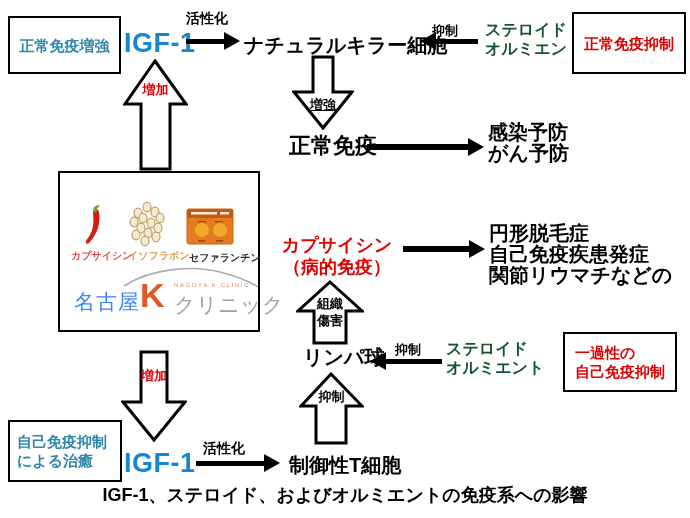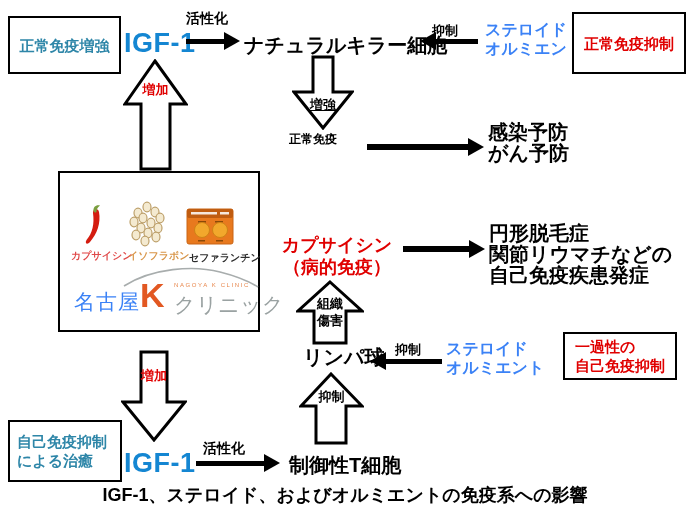--- a/index.html
+++ b/index.html
@@ -28,21 +28,21 @@
   .barrow svg { display:block; }
   .barrow .lbl {
     position:absolute; left:0; width:100%; text-align:center;
     font-weight:bold; font-size:13px; color:#000; line-height:15px;
   }
   
   .slab { position:absolute; font-weight:bold; font-size:13px; color:#000; }
   .mlab { position:absolute; font-weight:bold; font-size:14px; color:#000; }
   .node { position:absolute; font-weight:bold; font-size:20px; color:#000; }
   .igf { position:absolute; font-weight:bold; font-size:27px; color:#1486d2; letter-spacing:0.5px; }
-  .drug { position:absolute; font-weight:bold; font-size:16px; color:#3b82f6; line-height:19px; }
+  .drug { position:absolute; font-weight:bold; font-size:16px; color:#14532d; line-height:19px; }
   
   .clinic-label { position:absolute; font-size:10px; font-weight:bold; white-space:nowrap; }
   .logo { position:absolute; }
   .logo-city   { position:absolute; font-size:21px; color:#3b82f6; letter-spacing:1px; }
   .logo-k      { position:absolute; font-size:34px; font-weight:bold; color:#e25822; }
   .logo-sub    { position:absolute; font-size:6px; color:#e8884e; letter-spacing:1.6px; white-space:nowrap; }
   .logo-clinic { position:absolute; font-size:21px; color:#9aa2a2; letter-spacing:0.5px; white-space:nowrap; }
   
   .title-wrap { position:absolute; left:0; top:483px; width:690px; text-align:center; }
   .title-wrap span {
@@ -84,21 +84,21 @@
     <div class="ln red">正常免疫抑制</div>
   </div>
 
   <div class="barrow" style="left:292px; top:55px; width:62px; height:75px;">
     <svg width="62" height="75" viewBox="0 0 62 75">
       <polygon points="21,2 41,2 41,37 60,37 31,73 2,37 21,37" fill="#fff" stroke="#000" stroke-width="3"></polygon>
     </svg>
     <div class="lbl" style="top:42px;text-decoration:underline;">増強</div>
   </div>
 
-  <div class="node green" style="left:289px; top:131px; font-size:12px;">正常免疫</div>
+  <div class="node green" style="left:289px; top:131px; font-size:22px;">正常免疫</div>
 
   <div class="sarrow" style="left:367px; top:138px; width:117px; height:18px;">
     <div class="shaft"></div>
       <div class="tip-r"></div>
   </div>
   <div class="node" style="left:488px; top:122px; line-height:21px;">
     <div>感染予防</div>
     <div>がん予防</div>
   </div>
 
@@ -165,22 +165,22 @@
     <div>カプサイシン</div>
     <div>（病的免疫）</div>
   </div>
 
   <div class="sarrow" style="left:403px; top:240px; width:82px; height:18px;">
     <div class="shaft"></div>
       <div class="tip-r"></div>
   </div>
   <div class="node" style="left:489px; top:223px; line-height:21px;">
     <div>円形脱毛症</div>
+    <div>自己免疫疾患発症</div>
     <div>関節リウマチなどの</div>
-    <div>自己免疫疾患発症</div>
   </div>
 
   <div class="barrow" style="left:296px; top:280px; width:68px; height:65px;">
     <svg width="68" height="65" viewBox="0 0 68 65">
       <polygon points="34,2 66,31 50,31 50,63 18,63 18,31 2,31" fill="#fff" stroke="#000" stroke-width="3"></polygon>
     </svg>
     <div class="lbl" style="top:15px; line-height:17px;">
       <div>組織</div>
       <div>傷害</div>
     </div>
@@ -192,21 +192,21 @@
     <div class="tip-l"></div>
       <div class="shaft thin"></div>
   </div>
   <div class="slab" style="left:395px; top:341px;">抑制</div>
 
   <div class="drug" style="left:446px; top:339px;">
     <div>ステロイド</div>
     <div>オルミエント</div>
   </div>
 
-  <div class="obox" style="left:563px; top:332px; width:114px; height:48px; padding-left:10px;">
+  <div class="obox" style="left:563px; top:332px; width:114px; height:60px; padding-left:10px;">
     <div class="ln red">一過性の</div>
     <div class="ln red">自己免疫抑制</div>
   </div>
 
   <div class="barrow" style="left:299px; top:372px; width:65px; height:73px;">
     <svg width="65" height="73" viewBox="0 0 65 73">
       <polygon points="32,2 63,34 47,34 47,71 17,71 17,34 2,34" fill="#fff" stroke="#000" stroke-width="3"></polygon>
     </svg>
     <div class="lbl" style="top:17px;">抑制</div>
   </div>

